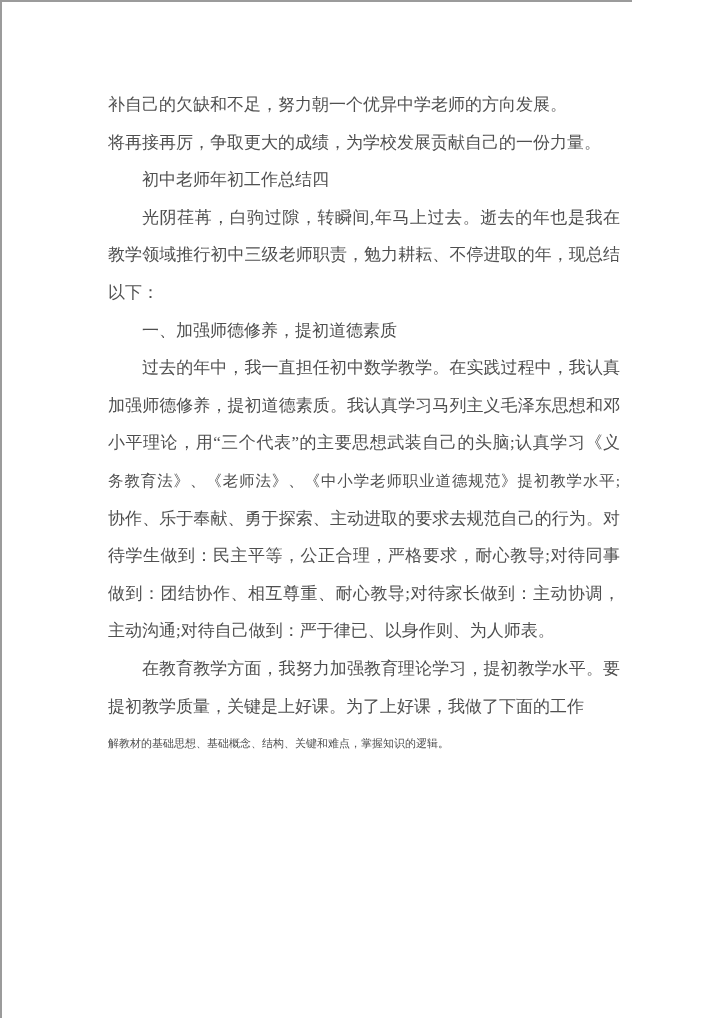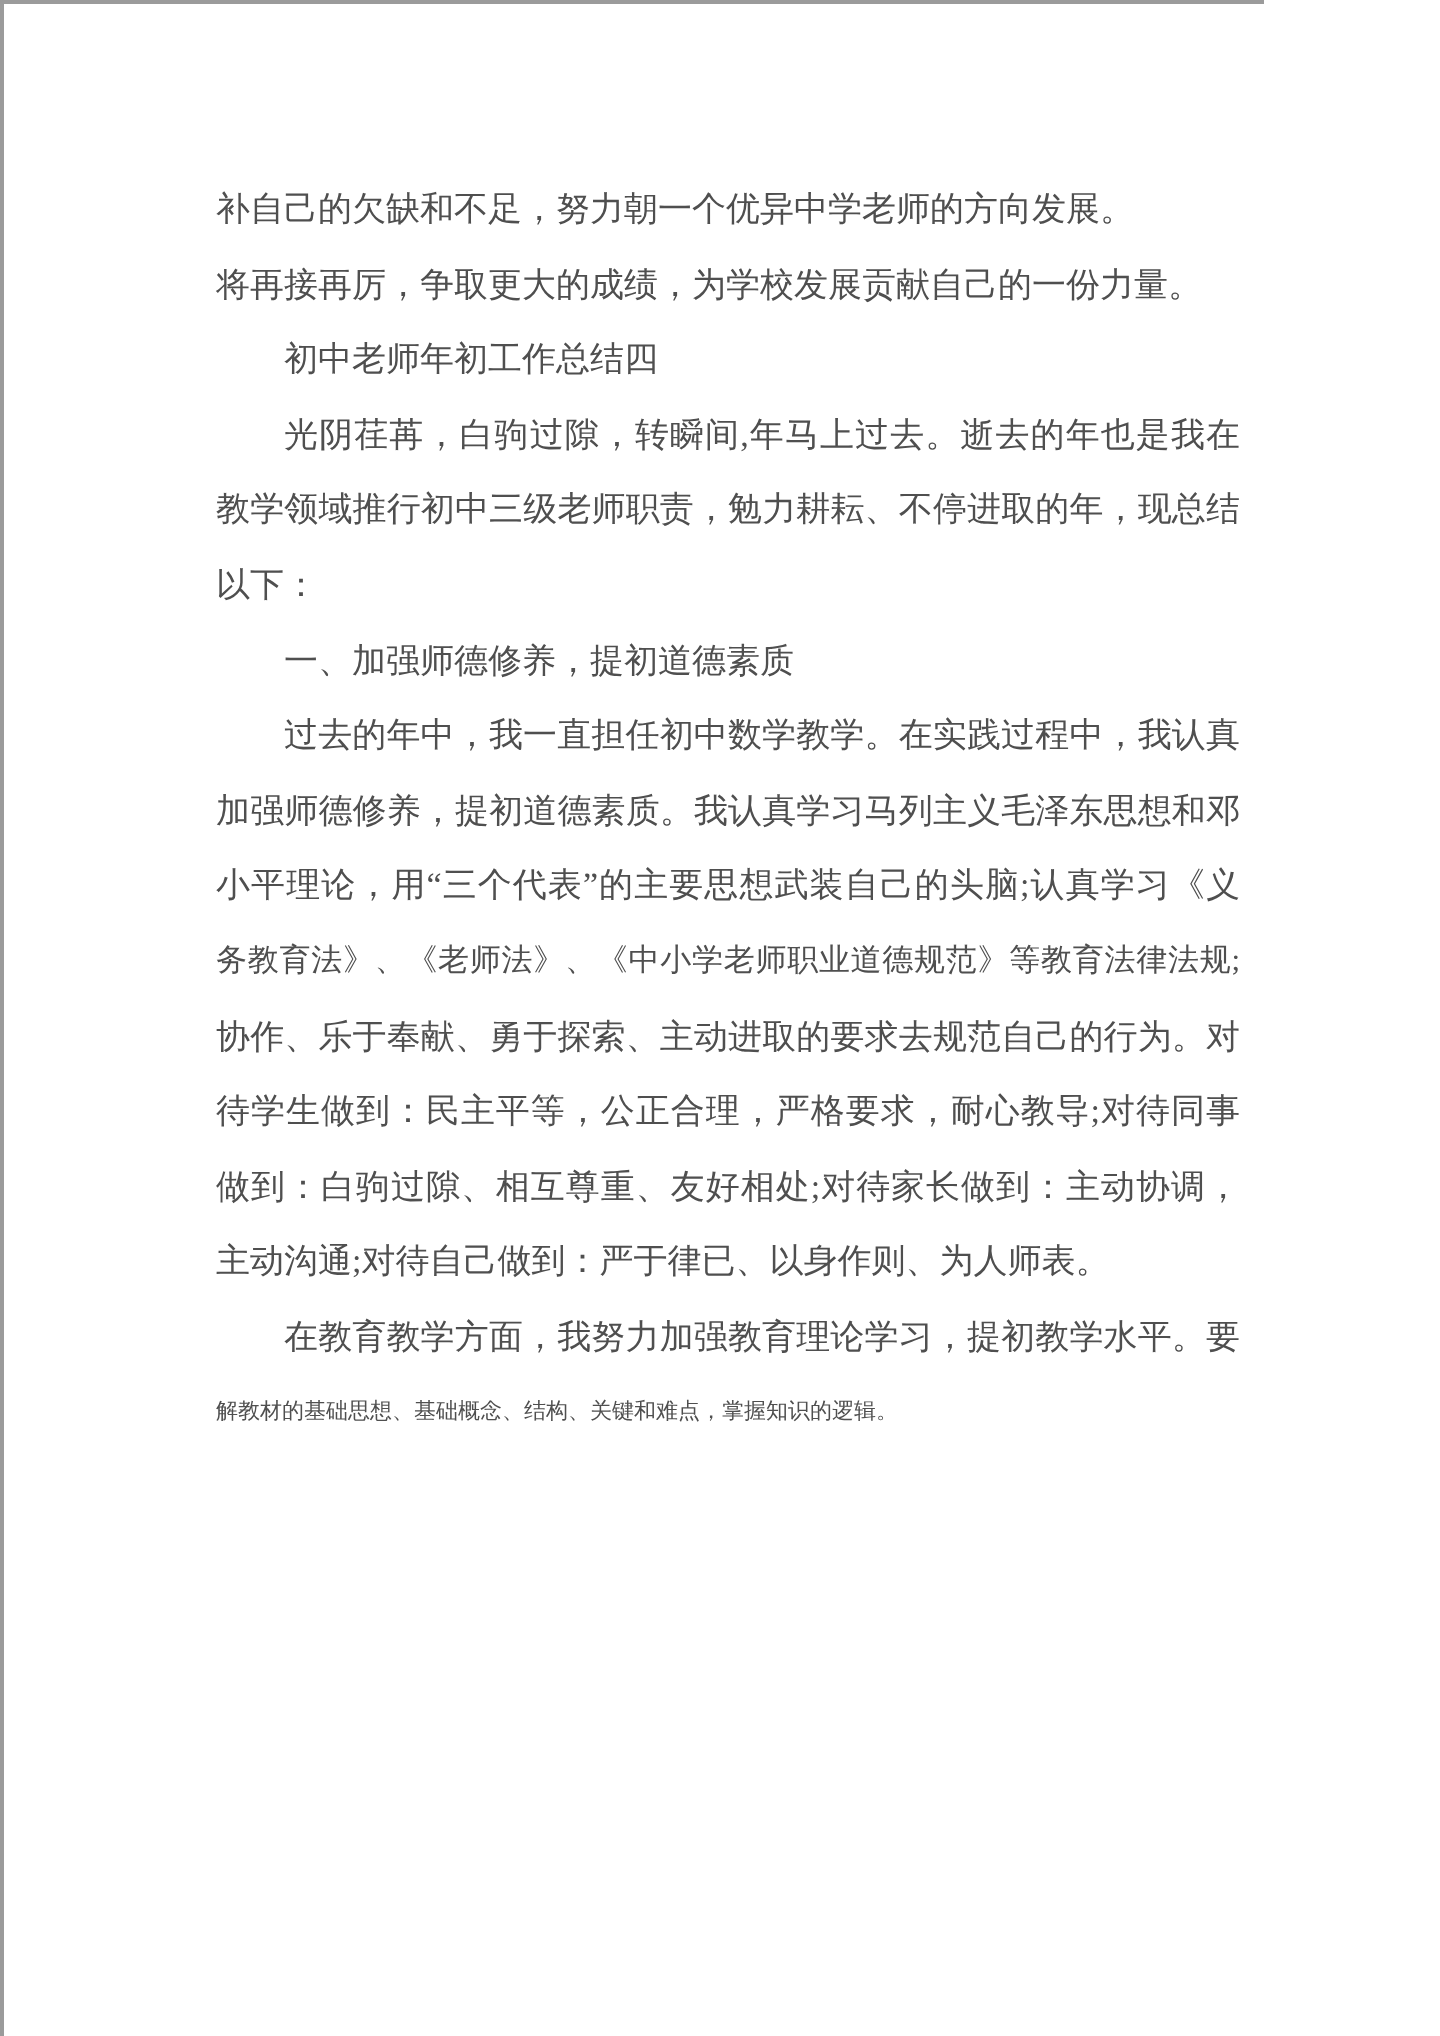--- a/index.html
+++ b/index.html
@@ -60,21 +60,22 @@
       <div class="line">补自己的欠缺和不足，努力朝一个优异中学老师的方向发展。</div>
       <div class="line">将再接再厉，争取更大的成绩，为学校发展贡献自己的一份力量。</div>
       <div class="line indent">初中老师年初工作总结四</div>
       <div class="line indent fill">光阴荏苒，白驹过隙，转瞬间,年马上过去。逝去的年也是我在</div>
       <div class="line fill">教学领域推行初中三级老师职责，勉力耕耘、不停进取的年，现总结</div>
       <div class="line">以下：</div>
       <div class="line indent">一、加强师德修养，提初道德素质</div>
       <div class="line indent fill">过去的年中，我一直担任初中数学教学。在实践过程中，我认真</div>
       <div class="line fill">加强师德修养，提初道德素质。我认真学习马列主义毛泽东思想和邓</div>
       <div class="line fill">小平理论，用“三个代表”的主要思想武装自己的头脑;认真学习《义</div>
-      <div class="line fill" style="font-size: 15.5px;">务教育法》、《老师法》、《中小学老师职业道德规范》等教育法律法规;</div>
+      <div class="line fill" style="font-size: 15.5px;">务教育法》、《老师法》、《中小学老师职业道德规范》提初教学水平;</div>
       <div class="line fill">协作、乐于奉献、勇于探索、主动进取的要求去规范自己的行为。对</div>
       <div class="line fill">待学生做到：民主平等，公正合理，严格要求，耐心教导;对待同事</div>
-      <div class="line fill">做到：白驹过隙、相互尊重、友好相处;对待家长做到：主动协调，</div>
+      <div class="line fill">做到：团结协作、相互尊重、耐心教导;对待家长做到：主动协调，</div>
       <div class="line">主动沟通;对待自己做到：严于律已、以身作则、为人师表。</div>
       <div class="line indent fill">在教育教学方面，我努力加强教育理论学习，提初教学水平。要</div>
+      <div class="line">提初教学质量，关键是上好课。为了上好课，我做了下面的工作</div>
       <div class="line" style="font-size: 11px;">解教材的基础思想、基础概念、结构、关键和难点，掌握知识的逻辑。</div>
     </div>
 </div>
 
 </body></html>

